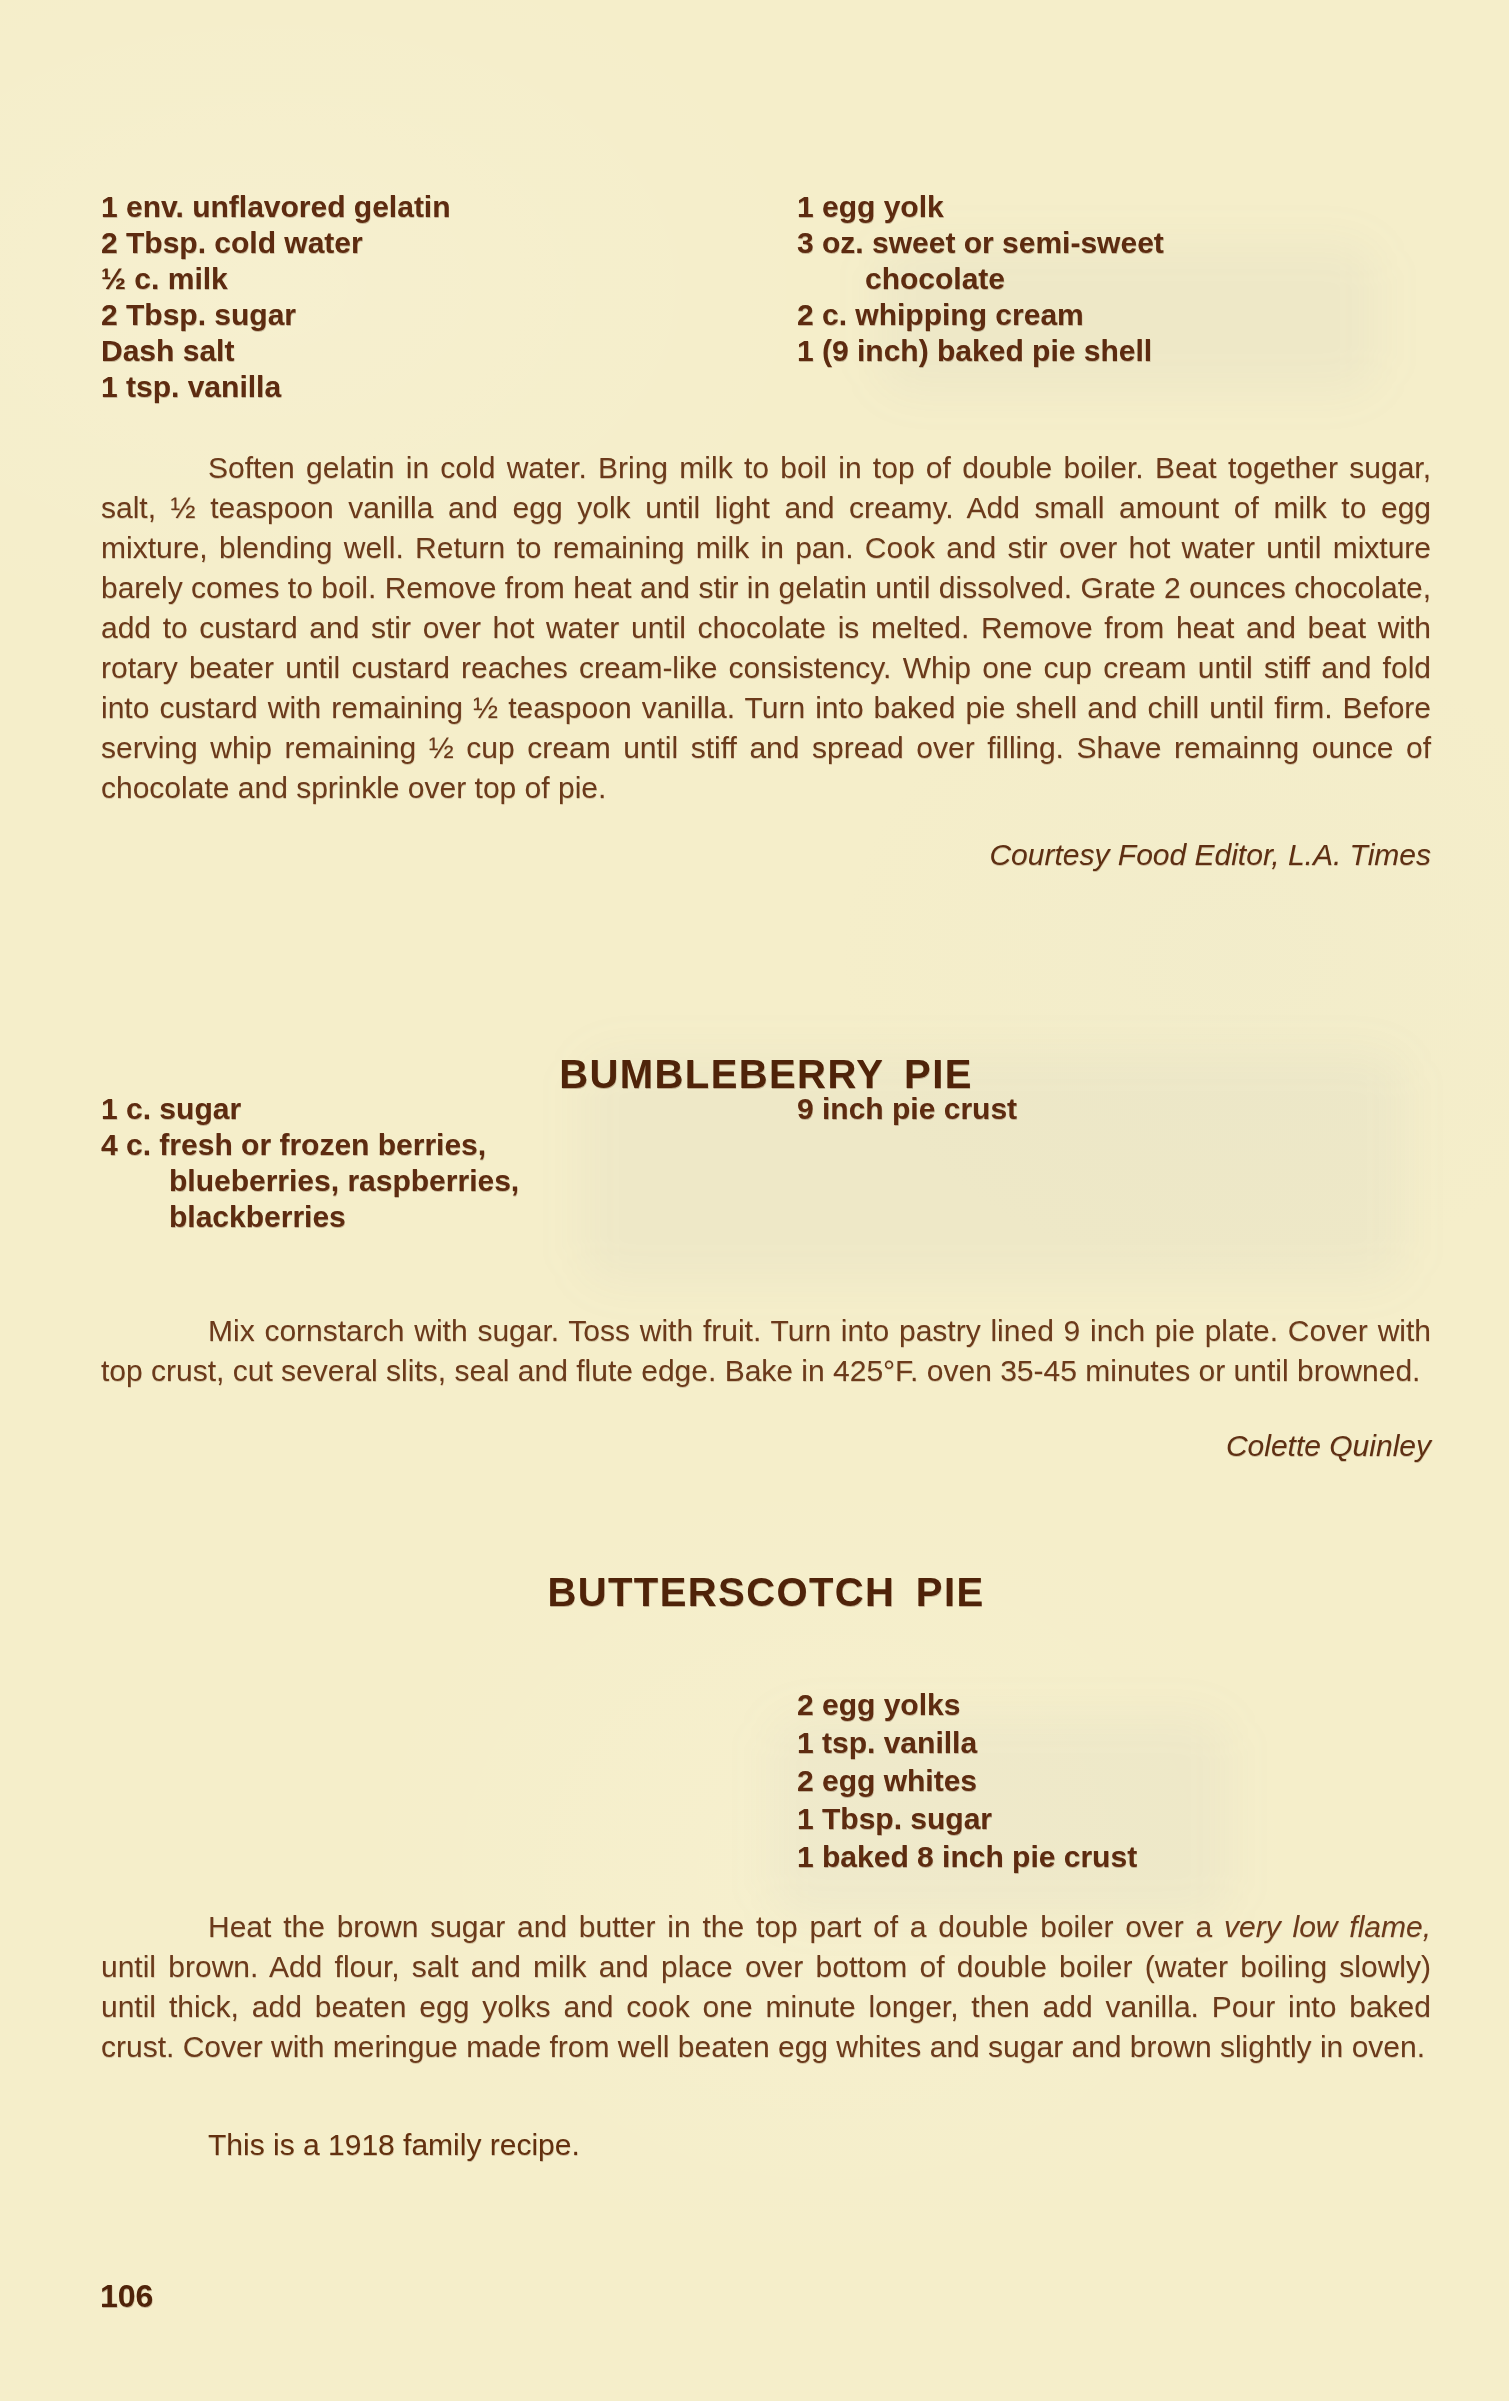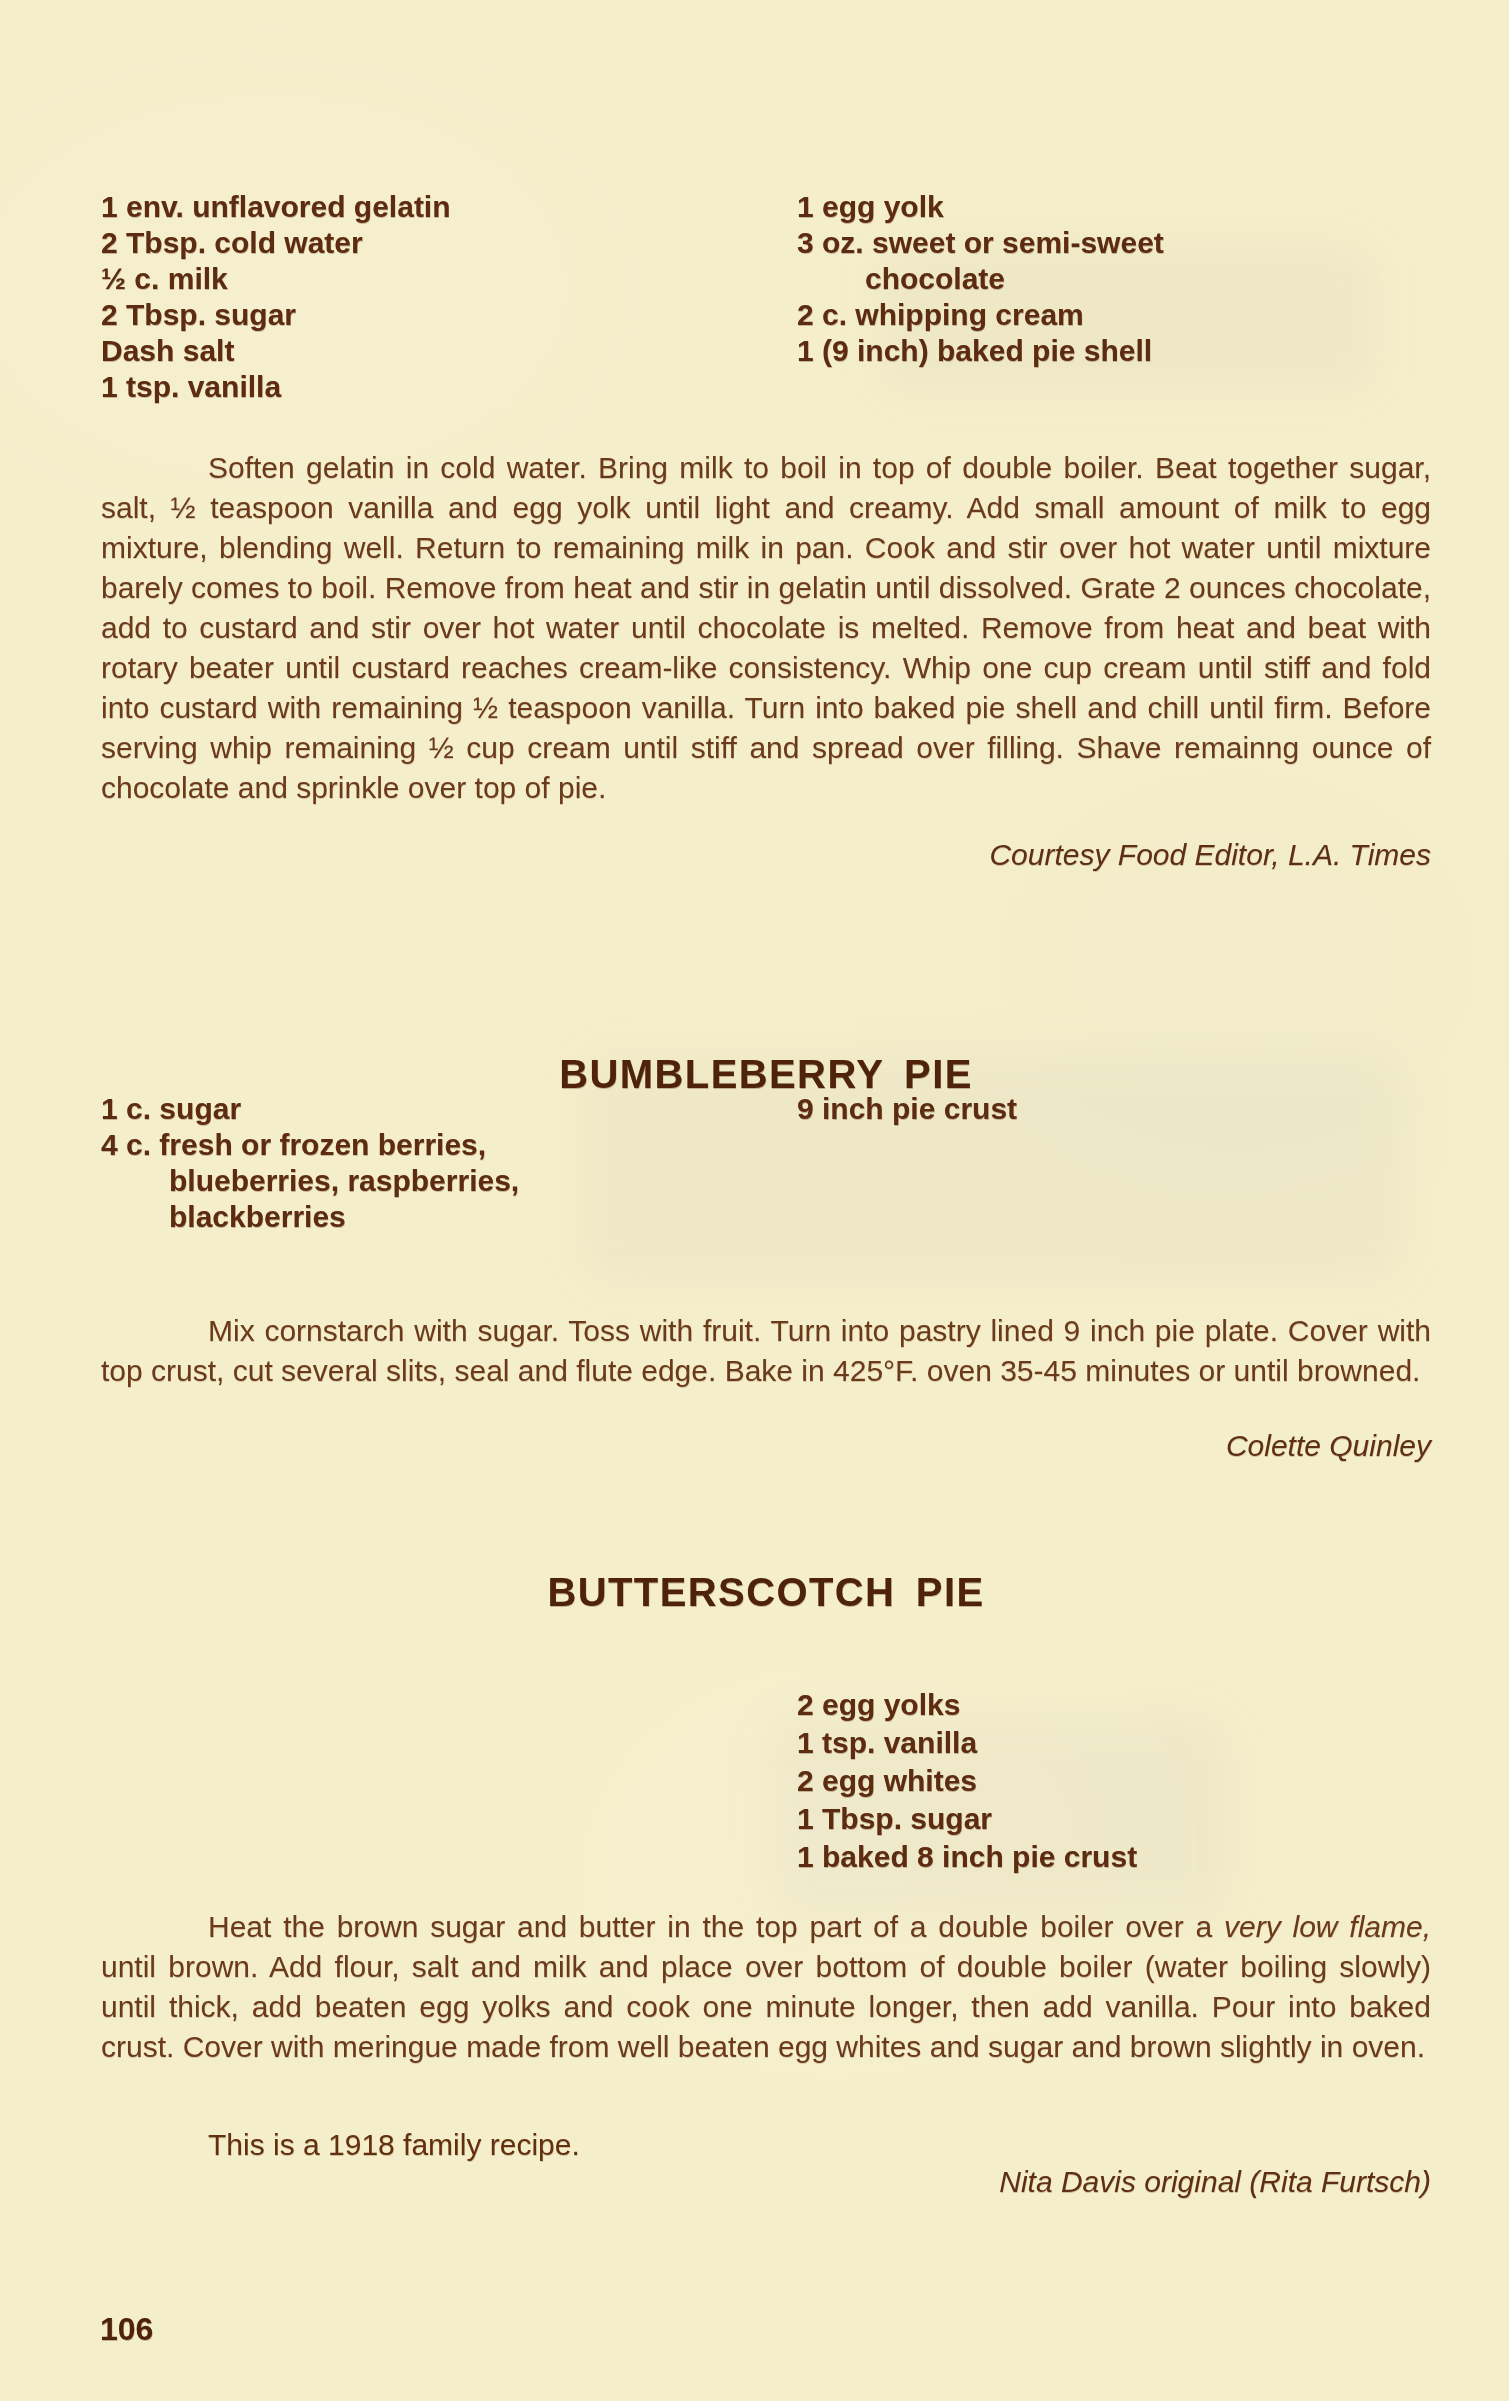--- a/index.html
+++ b/index.html
@@ -78,21 +78,20 @@
     line-height: 36px;
     color: #63300f;
     text-shadow: 0.3px 0.5px 0.3px rgba(90,50,20,0.25);
   }
   .pagenum {
     font-weight: 700;
     font-size: 32px;
     line-height: 35px;
     color: #4f2309;
     text-shadow: 0.4px 0.5px 0.4px rgba(80,40,15,0.30);
-    margin-top: 33px;
   }
 </style>
 </head>
 <body>
 
 <div class="page">
 
   <div class="ghost" style="left:878px; top:243px; width:500px; height:149px;"></div>
   <div class="ghost" style="left:581px; top:1053px; width:824px; height:230px;"></div>
   <div class="ghost" style="left:770px; top:1715px; width:459px; height:203px;"></div>
@@ -141,18 +140,17 @@
     <div class="ing">1 tsp. vanilla</div>
     <div class="ing">2 egg whites</div>
     <div class="ing">1 Tbsp. sugar</div>
     <div class="ing">1 baked 8 inch pie crust</div>
   </div>
 
   <p class="block para ind" style="top:1907px;"><span>Heat the brown sugar and butter in the top part of a double boiler over a </span><span class="ital">very low flame,</span><span> until brown. Add flour, salt and milk and place over bottom of double boiler (water boiling slowly) until thick, add beaten egg yolks and cook one minute longer, then add vanilla. Pour into baked crust. Cover with meringue made from well beaten egg whites and sugar and brown slightly in oven.</span></p>
 
   <div class="block note" style="left:208px; top:2127px;">This is a 1918 family recipe.</div>
 
-  <div class="block attr" style="top:2164px;">Nita Davis original (Rita Furtsch)</div>
 
   <div class="block pagenum" style="left:100px; top:2279px;">106</div>
 
 </div>
 
 
 </body></html>

